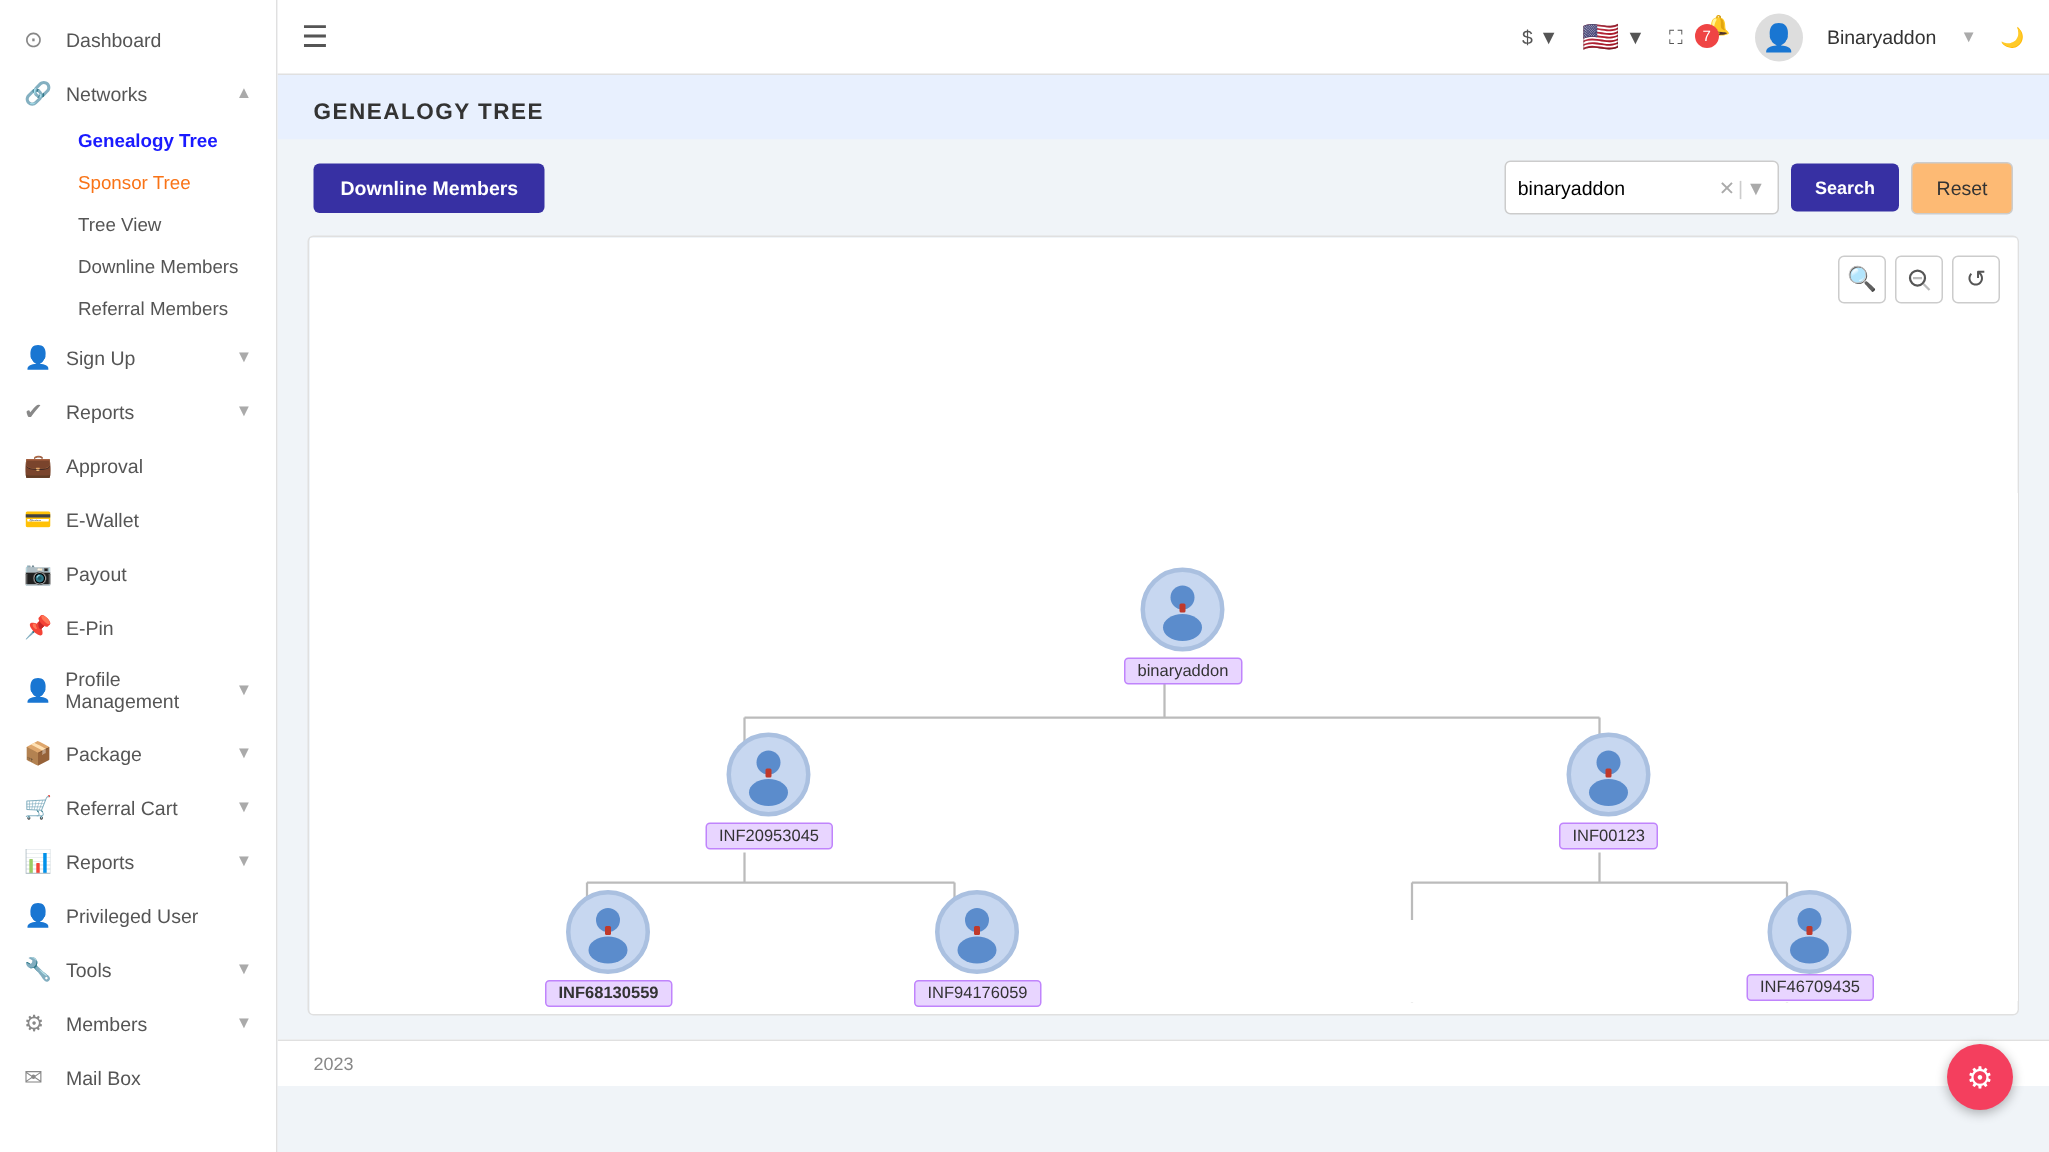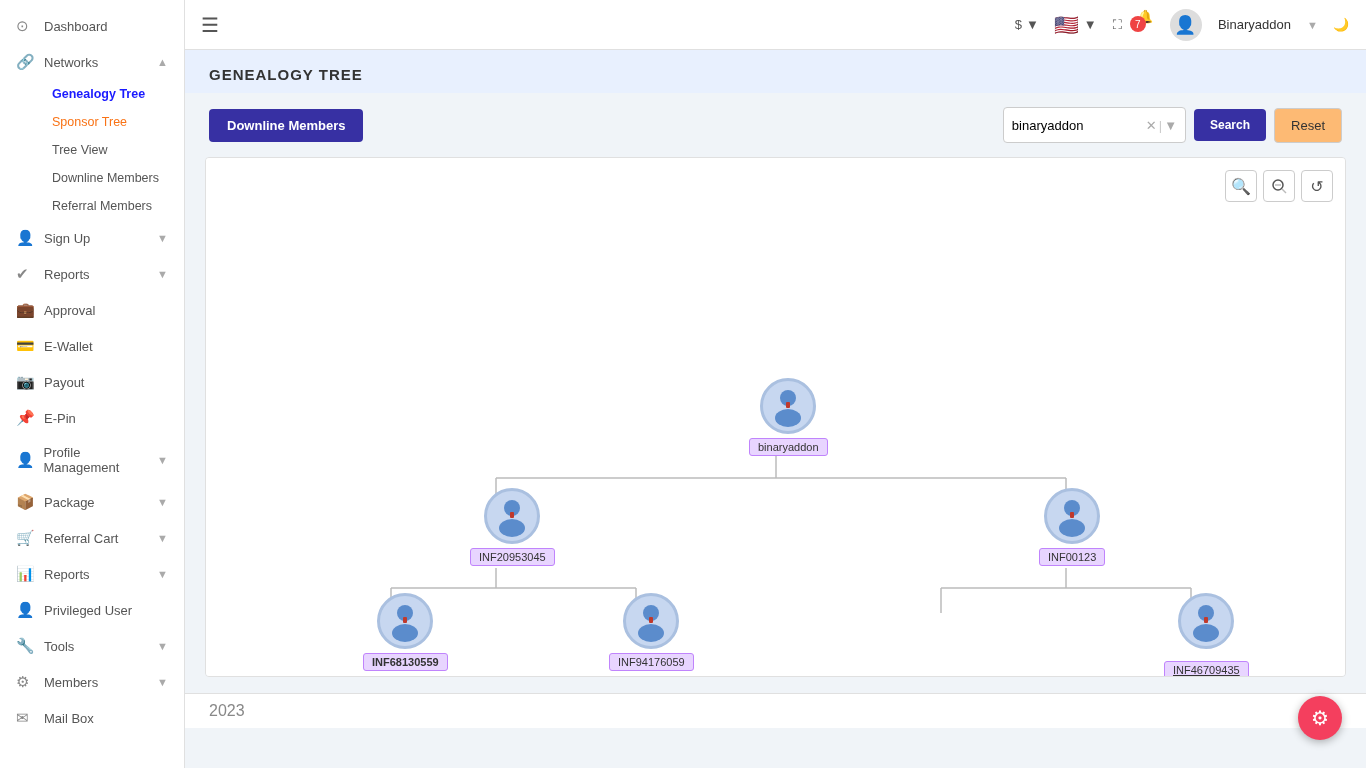--- a/index.html
+++ b/index.html
@@ -197,21 +197,21 @@
       border: 3px solid #aac0e0;
       overflow: hidden;
     }
     .avatar-node svg { width: 44px; height: 44px; }
 
     
     .footer {
       background: #fff;
       border-top: 1px solid #e0e0e0;
       padding: 8px 24px;
-      font-size: 16px;
+      font-size: 12px;
       color: #888;
     }
 
     
     .fab-gear {
       position: fixed;
       bottom: 28px;
       right: 24px;
       width: 44px; height: 44px;
       background: #f43f5e;
@@ -496,21 +496,21 @@
 
 
       <div class="node-wrap" style="left:958px;top:435px;">
         <div class="avatar-node">
           <svg viewBox="0 0 44 44" fill="none">
               <circle cx="22" cy="14" r="8" fill="#5b8ccc"></circle>
               <ellipse cx="22" cy="34" rx="13" ry="9" fill="#5b8ccc"></ellipse>
               <rect x="20" y="18" width="4" height="6" fill="#c0392b" rx="1"></rect>
             </svg>
         </div>
-        <div class="node-label" style="margin-top:12px;text-decoration:underline;">INF46709435</div>
+        <div class="node-label" style="margin-top:0;">INF46709435</div>
       </div>
 
     </div>
 
     <div class="footer">
       <span>2023</span>
     </div>
   </div>
 </div>
 

